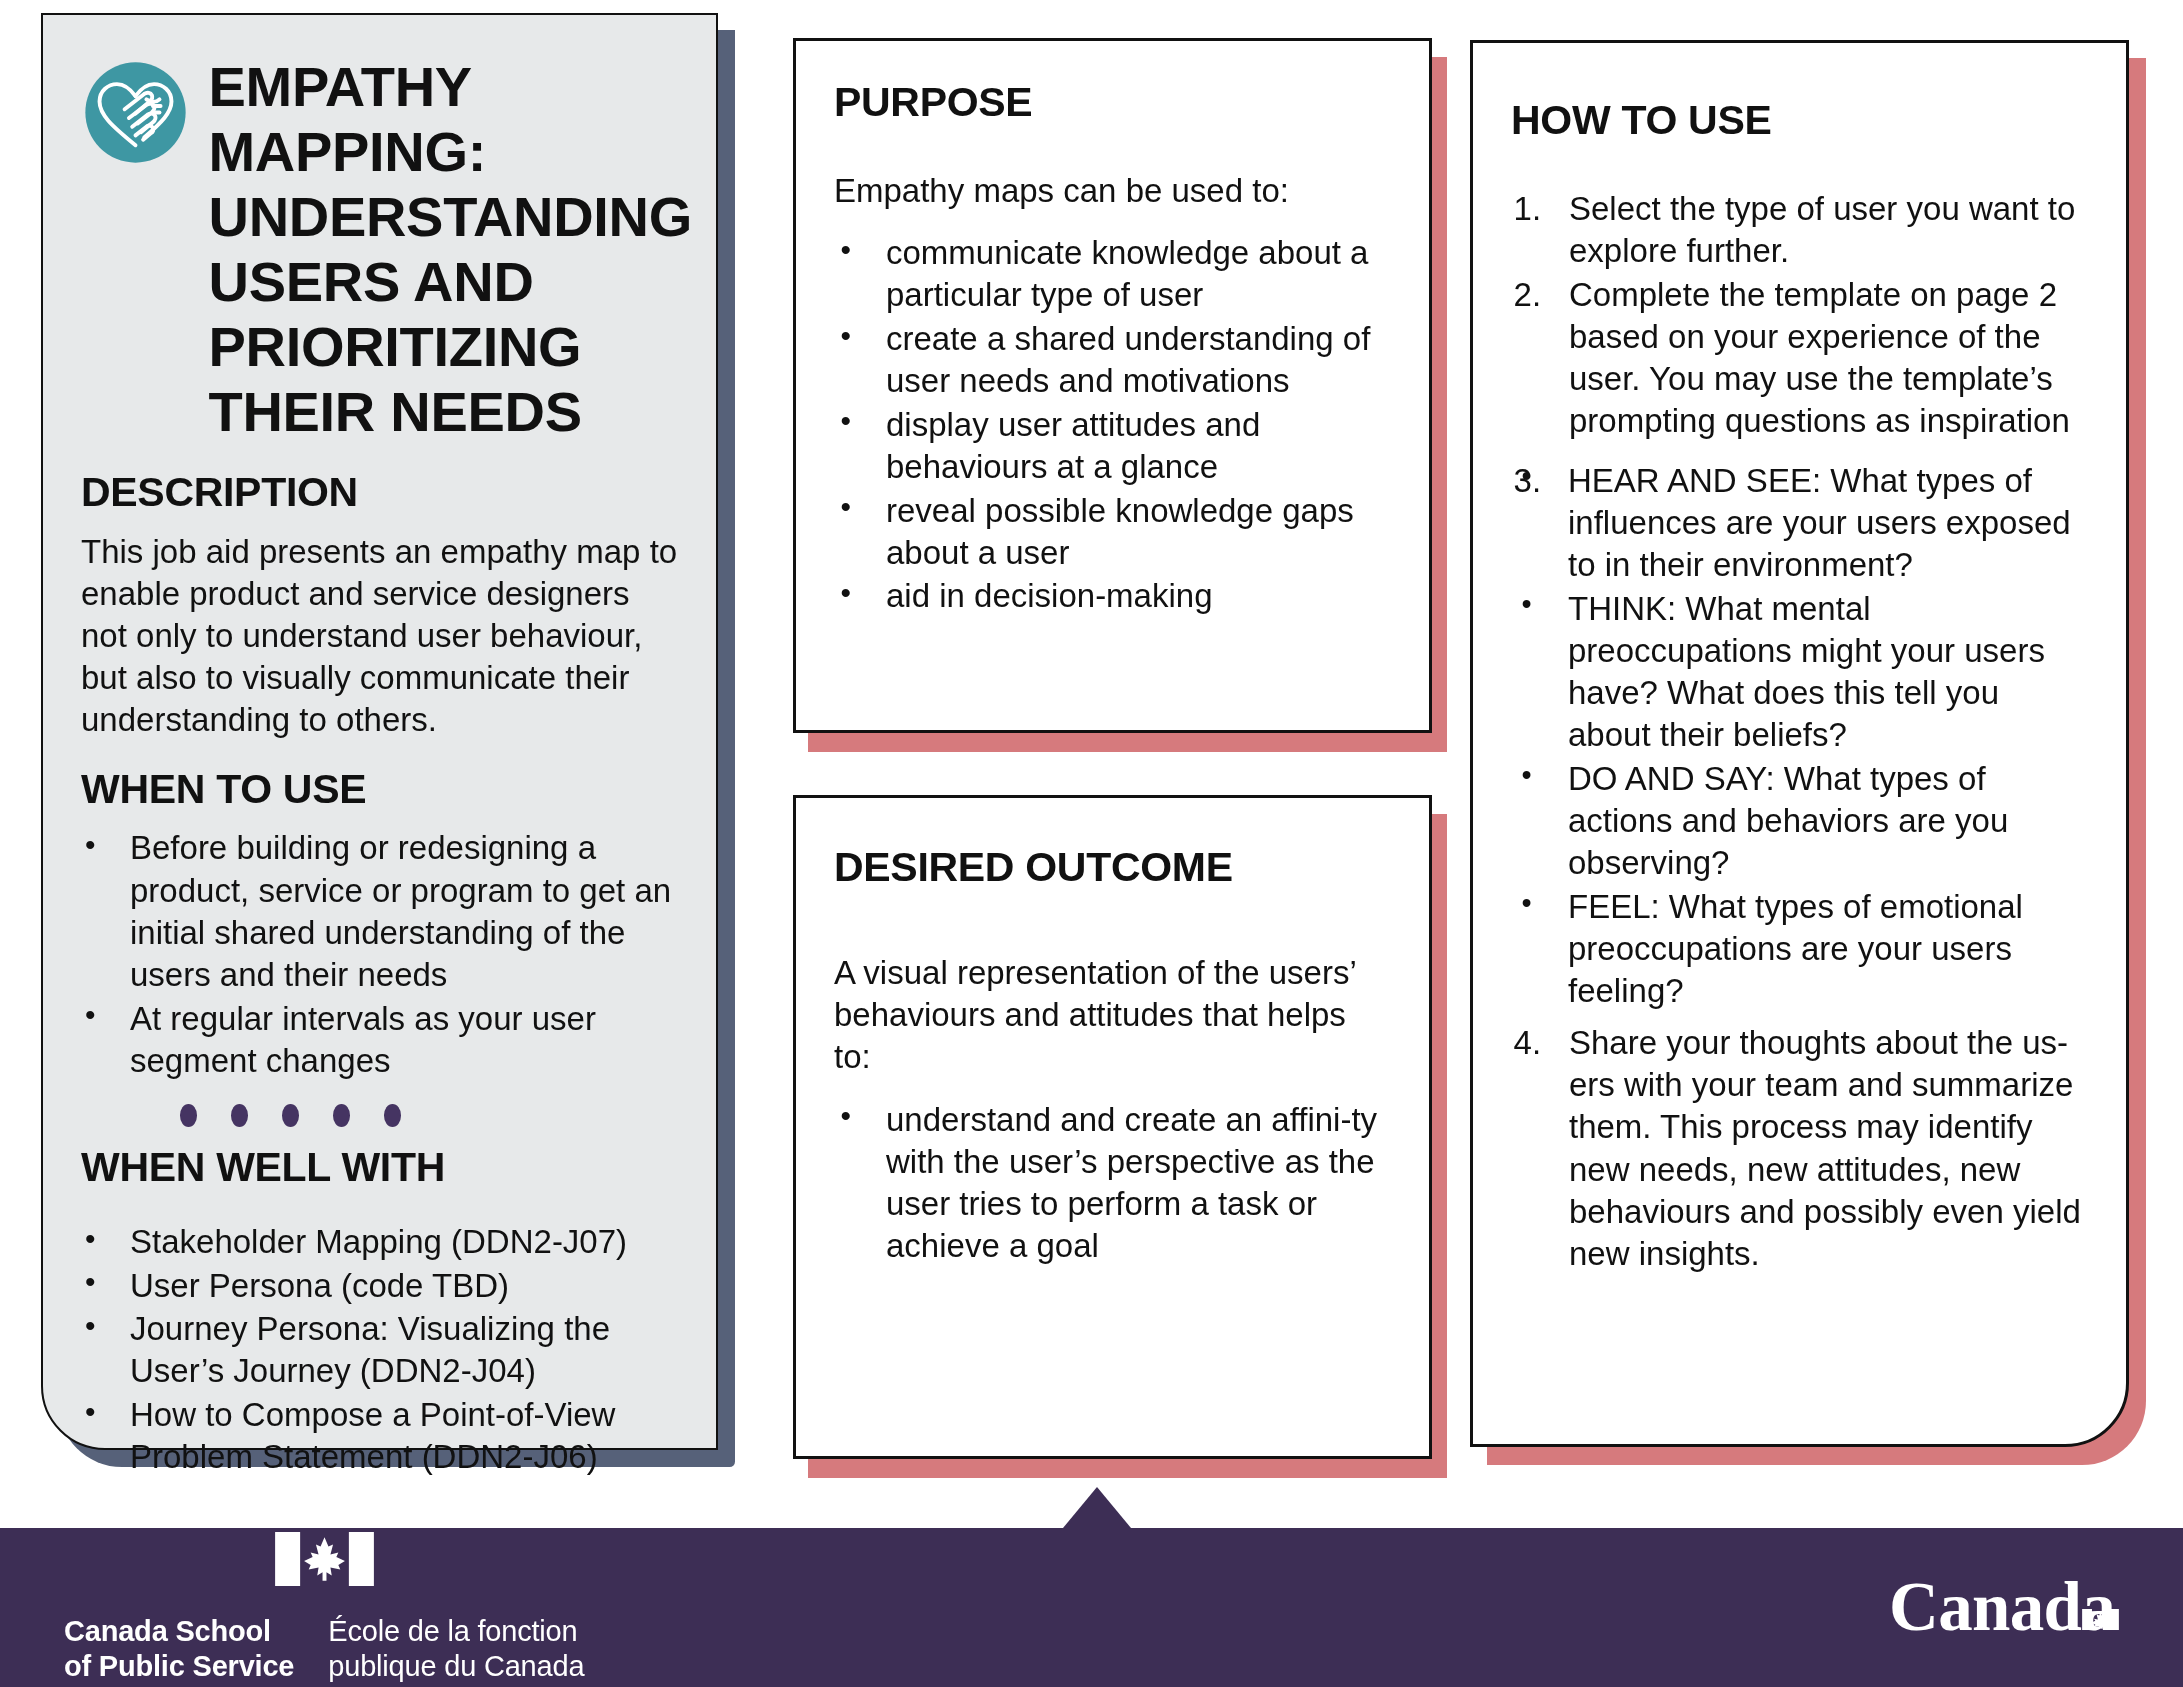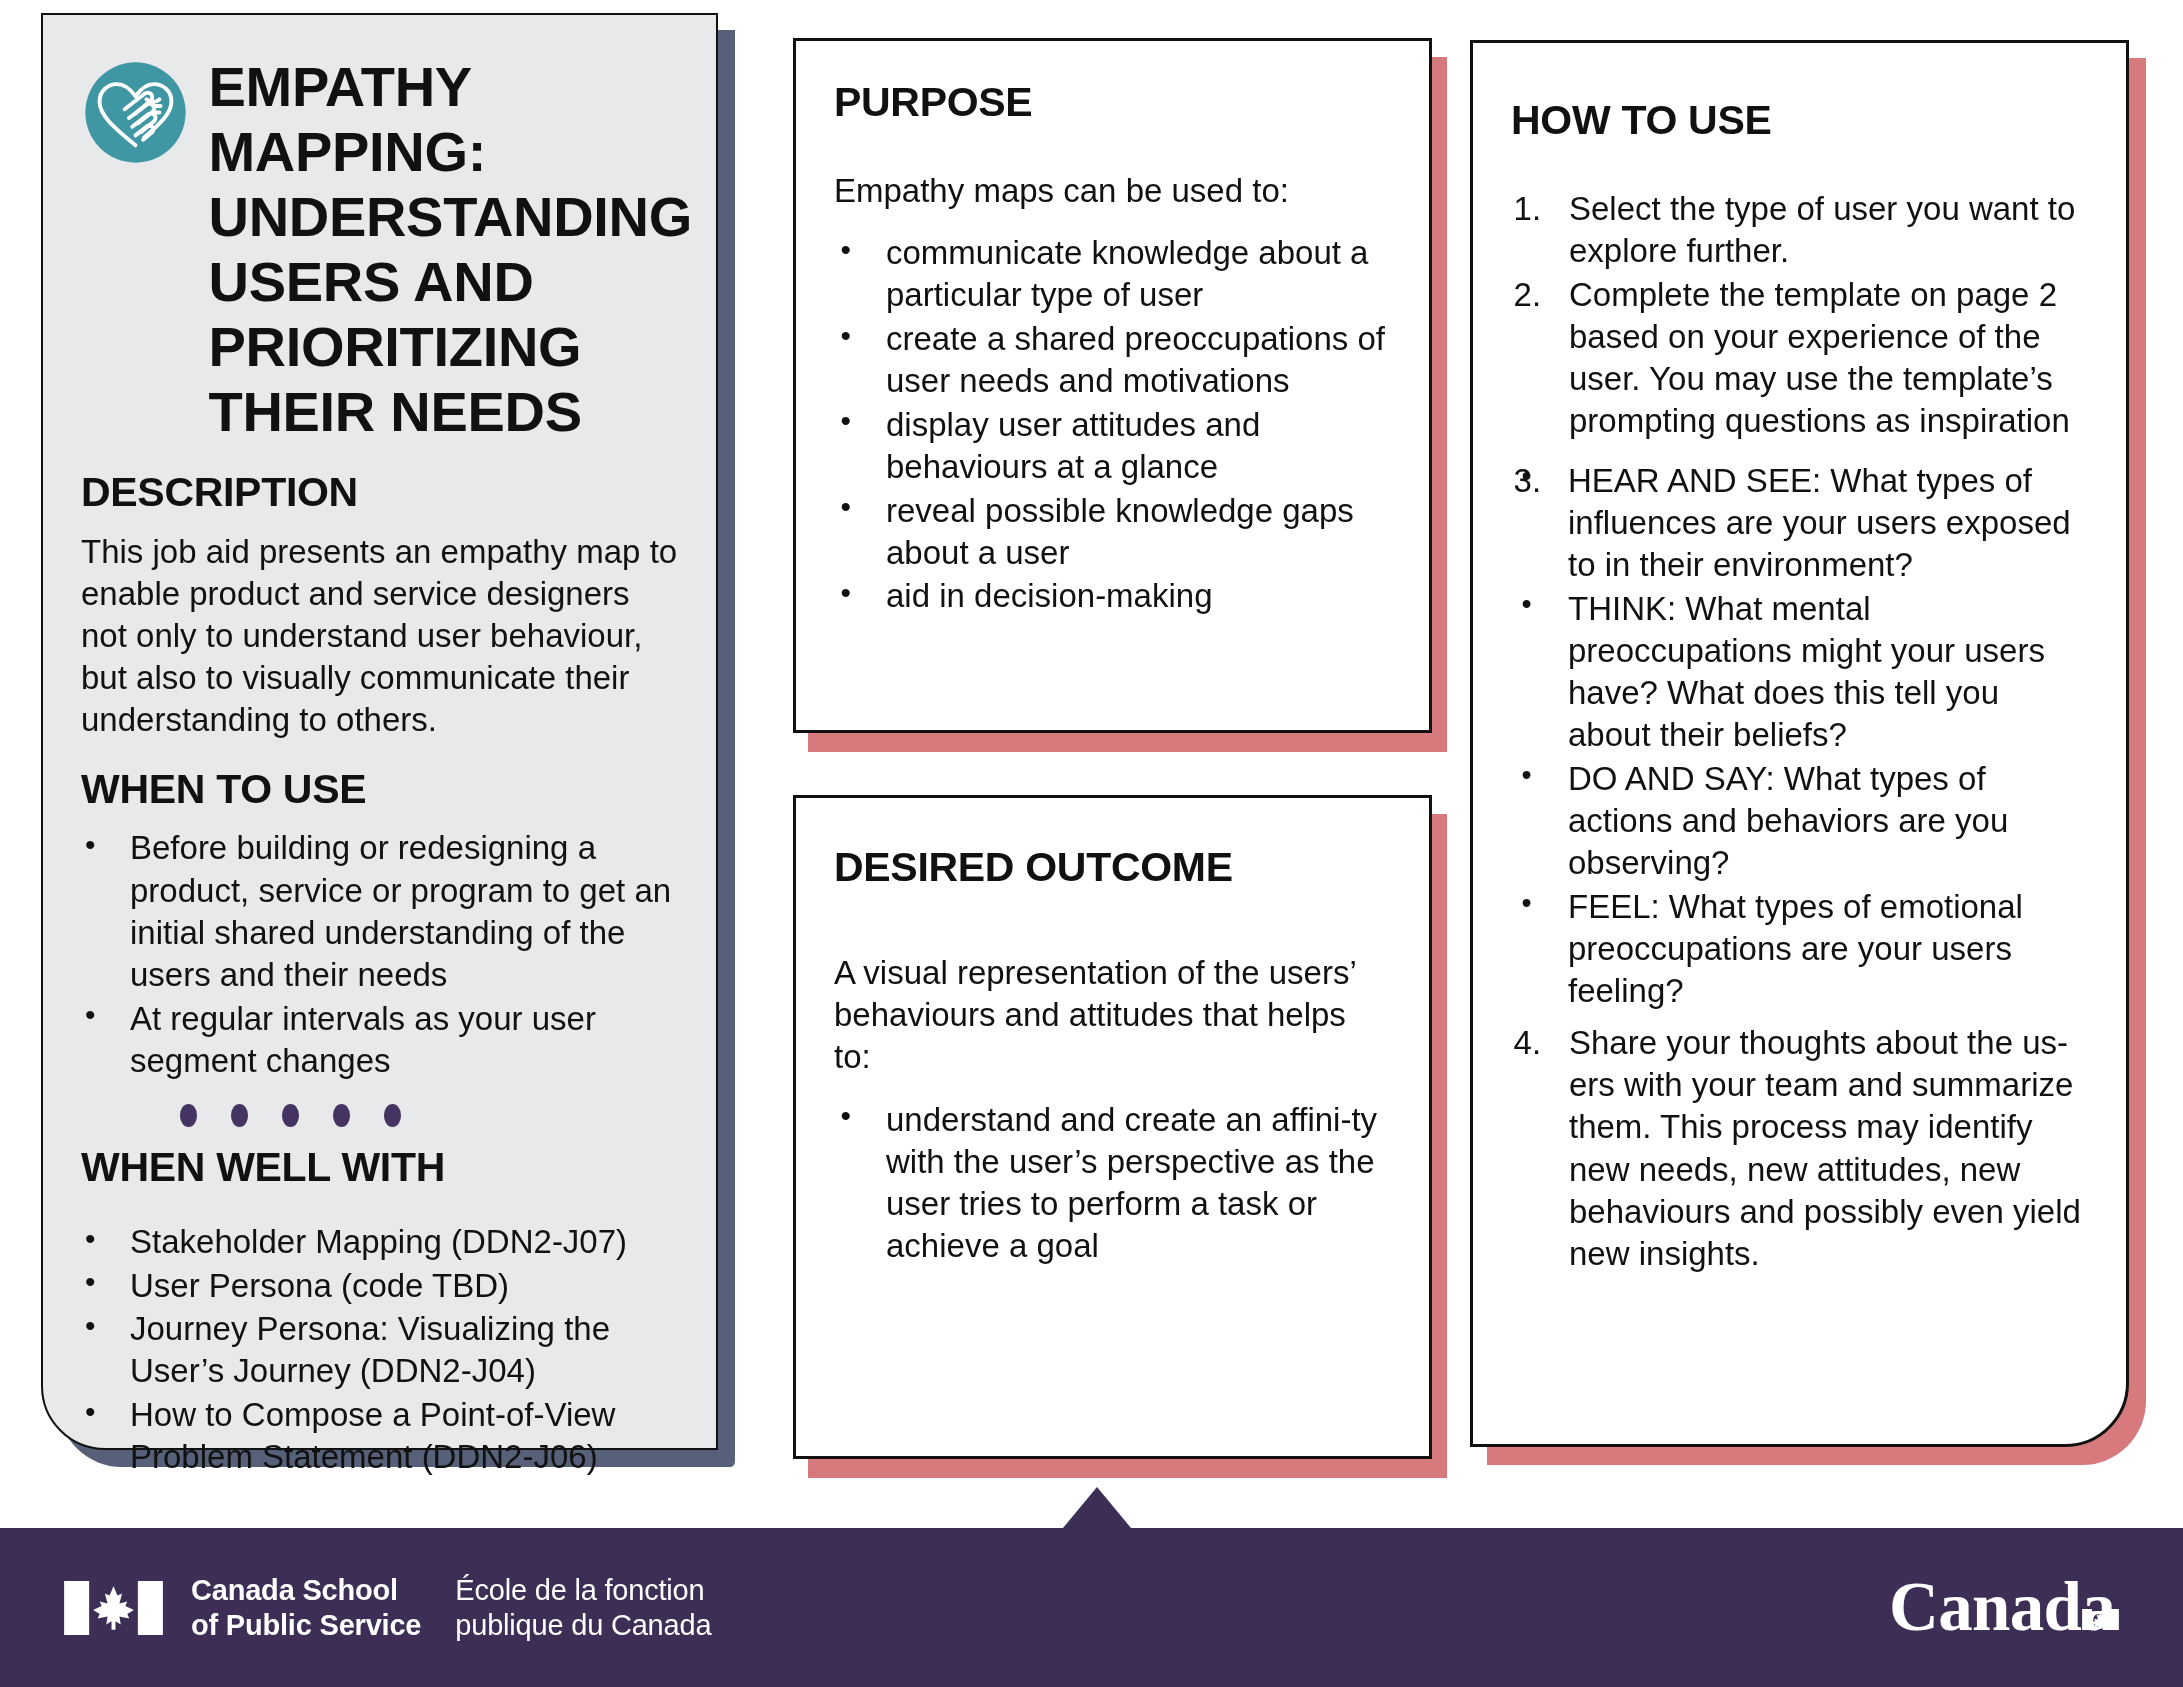--- a/index.html
+++ b/index.html
@@ -268,20 +268,21 @@
     display: flex;
     align-items: center;
     justify-content: space-between;
     padding: 0 64px;
     box-sizing: border-box;
   }
   .csps-logo {
     display: flex;
     align-items: center;
     gap: 28px;
+    flex-direction: column;
   }
   .flag-mark {
     width: 99px;
     height: 54px;
   }
   .csps-wordmarks {
     display: flex;
     align-items: center;
     gap: 34px;
   }
@@ -366,21 +367,21 @@
       <li>How to Compose a Point-of-View Problem Statement (DDN2-J06)</li>
     </ul>
   </div>
 
   <div class="wcard-shadow" id="purpose-shadow"></div>
   <div class="wcard" id="purpose-card">
     <h2 class="card-head">PURPOSE</h2>
     <p class="card-lead">Empathy maps can be used to:</p>
     <ul class="card-bullets">
       <li>communicate knowledge about a particular type of user</li>
-      <li>create a shared preoccupations of user needs and motivations</li>
+      <li>create a shared understanding of user needs and motivations</li>
       <li>display user attitudes and behaviours at a glance</li>
       <li>reveal possible knowledge gaps about a user</li>
       <li>aid in decision-making</li>
     </ul>
   </div>
 
   <div class="wcard-shadow" id="outcome-shadow"></div>
   <div class="wcard" id="outcome-card">
     <h2 class="card-head big-gap">DESIRED OUTCOME</h2>
     <p class="card-lead">A visual representation of the users’ behaviours and attitudes that helps to:</p>

